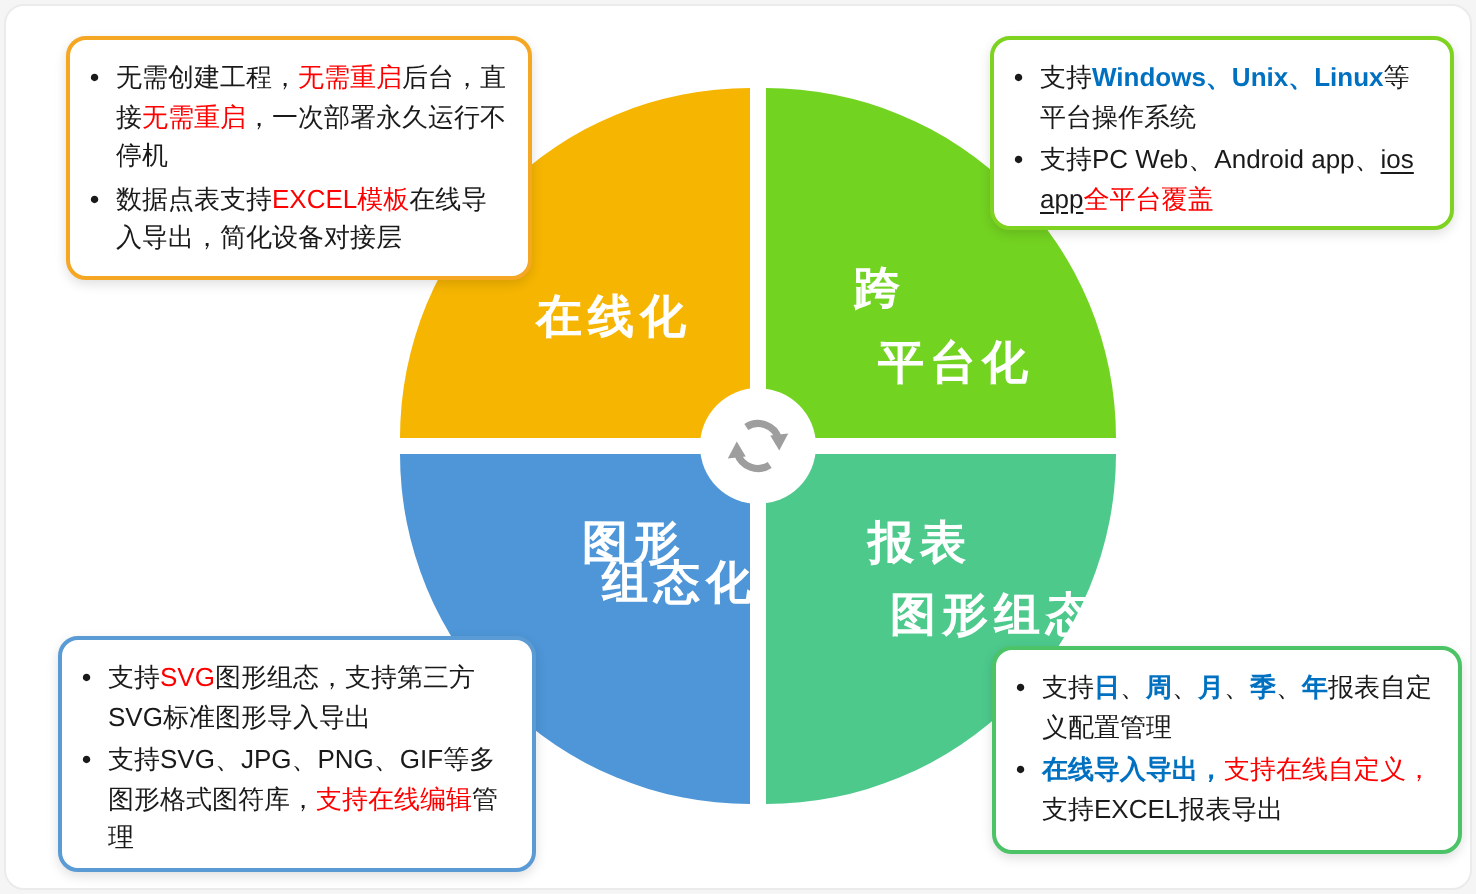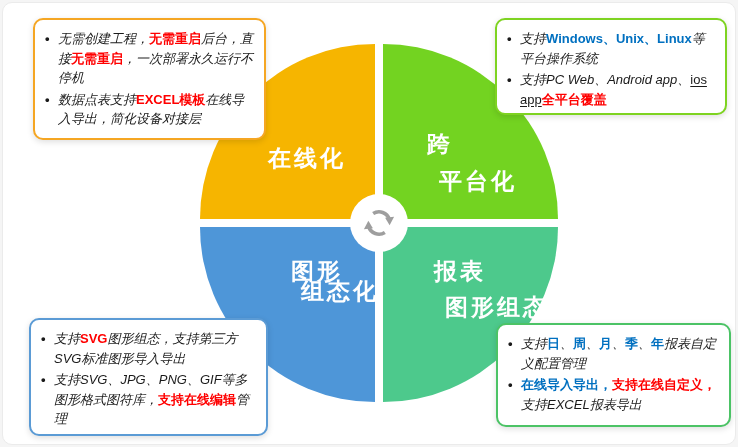--- a/index.html
+++ b/index.html
@@ -49,22 +49,22 @@
   }
   .callout-online{left:30px;top:15px;width:233px;height:122px;border-color:var(--border-online);}
   .callout-cross{left:492px;top:15px;width:232px;height:97px;border-color:var(--border-cross);}
   .callout-graphic{left:26px;top:315px;width:239px;height:118px;border-color:var(--border-graphic);}
   .callout-report{left:493px;top:320px;width:235px;height:104px;border-color:var(--border-report);}
 
   .bullet{display:flex;margin-bottom:2px;}
   .bullet .dot{width:13px;flex:none;font-weight:bold;}
   .btext{flex:1;}
 
-  .seg-plain{color:var(--text-plain);font-style:italic;}
-  .seg-red{color:var(--text-red);font-weight:bold;text-align:right;}
+  .seg-plain{color:var(--text-plain);}
+  .seg-red{color:var(--text-red);font-weight:normal;text-align:right;}
   .seg-blue{color:var(--text-blue);font-weight:bold;margin-top:22px;}
   .seg-underline{color:var(--text-plain);text-decoration:underline;text-underline-offset:2px;}
 </style>
 </head>
 <body>
 
 <div class="surface">
 
   <div class="circle">
     <div class="quad tl"></div>

